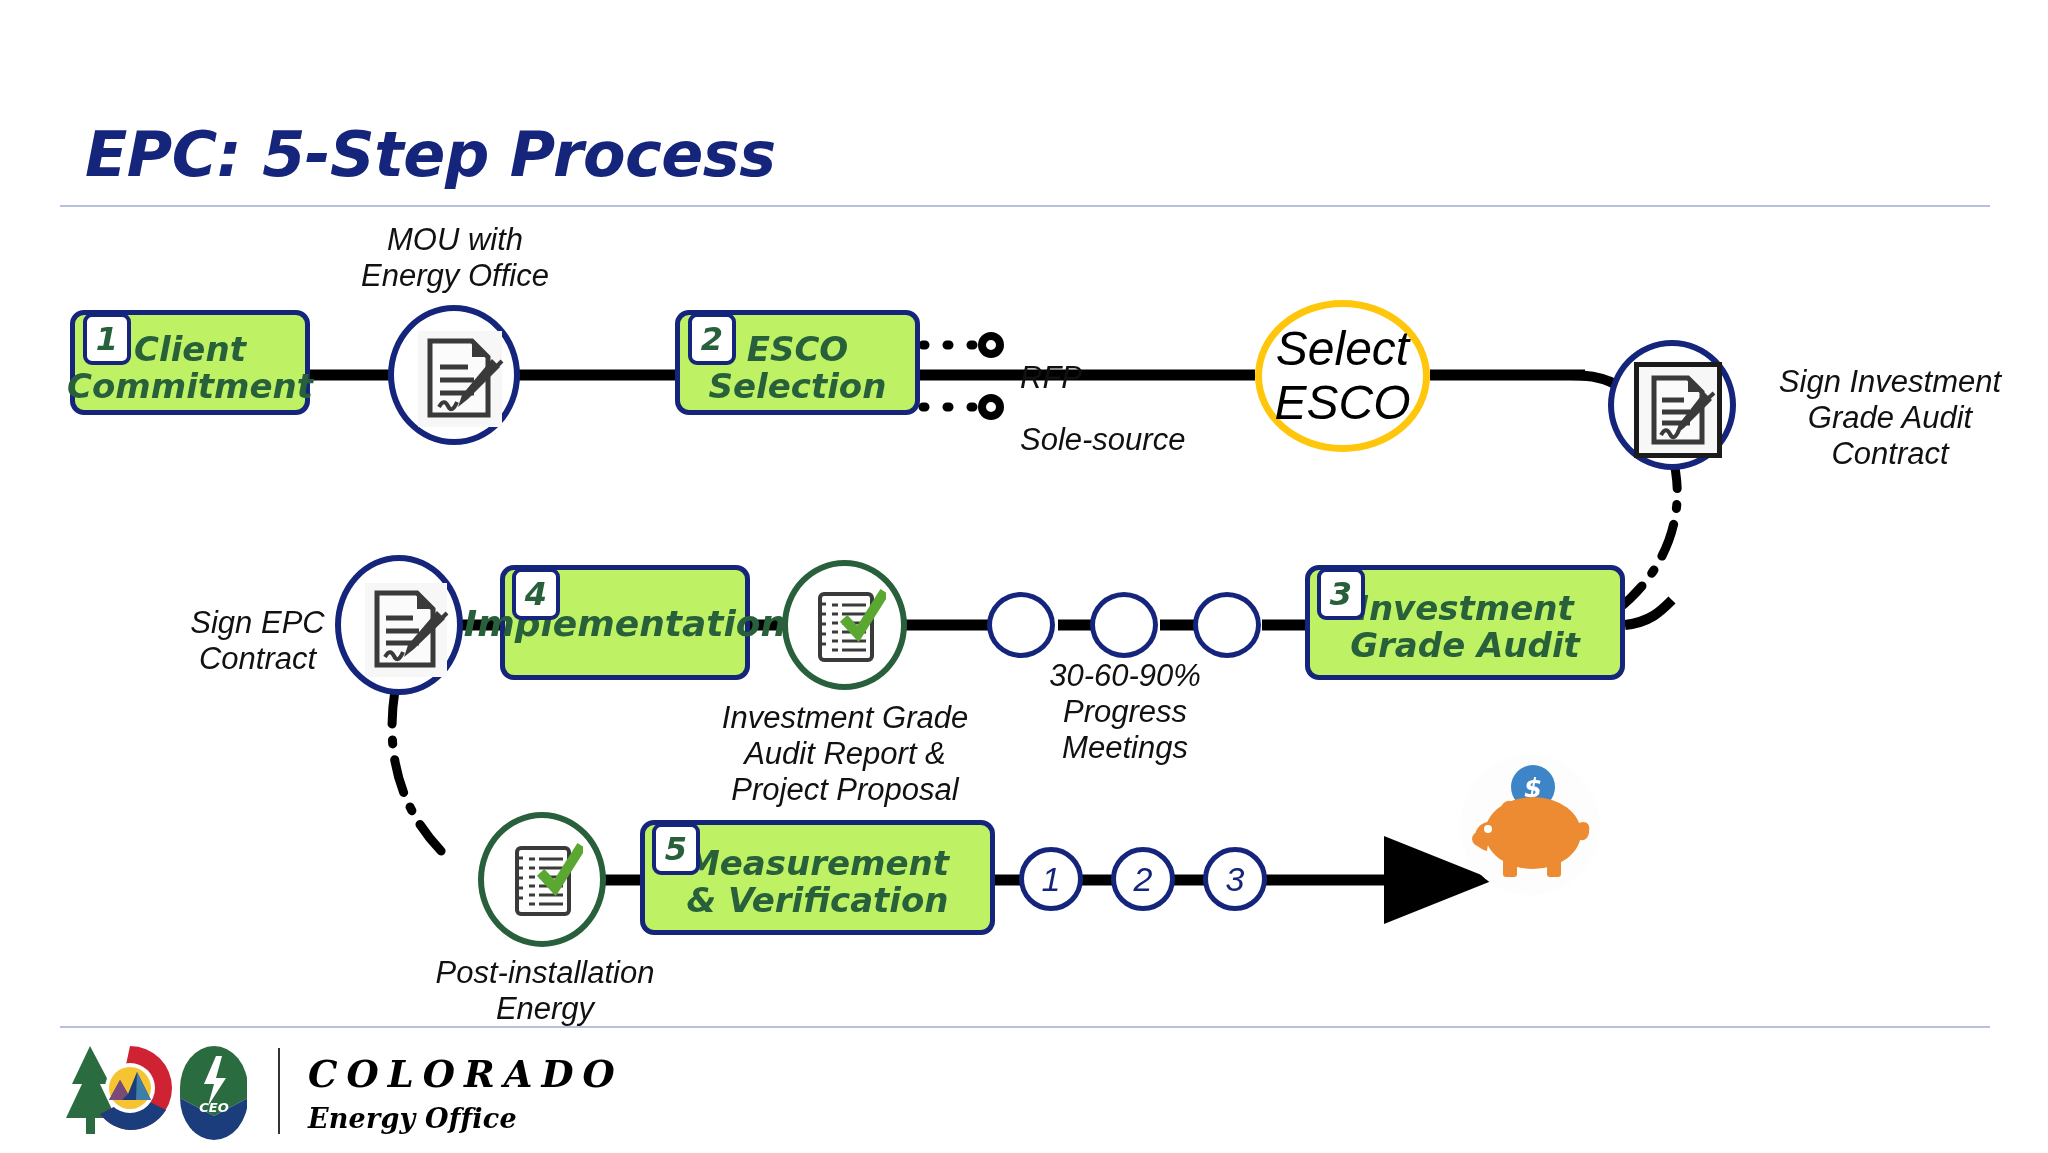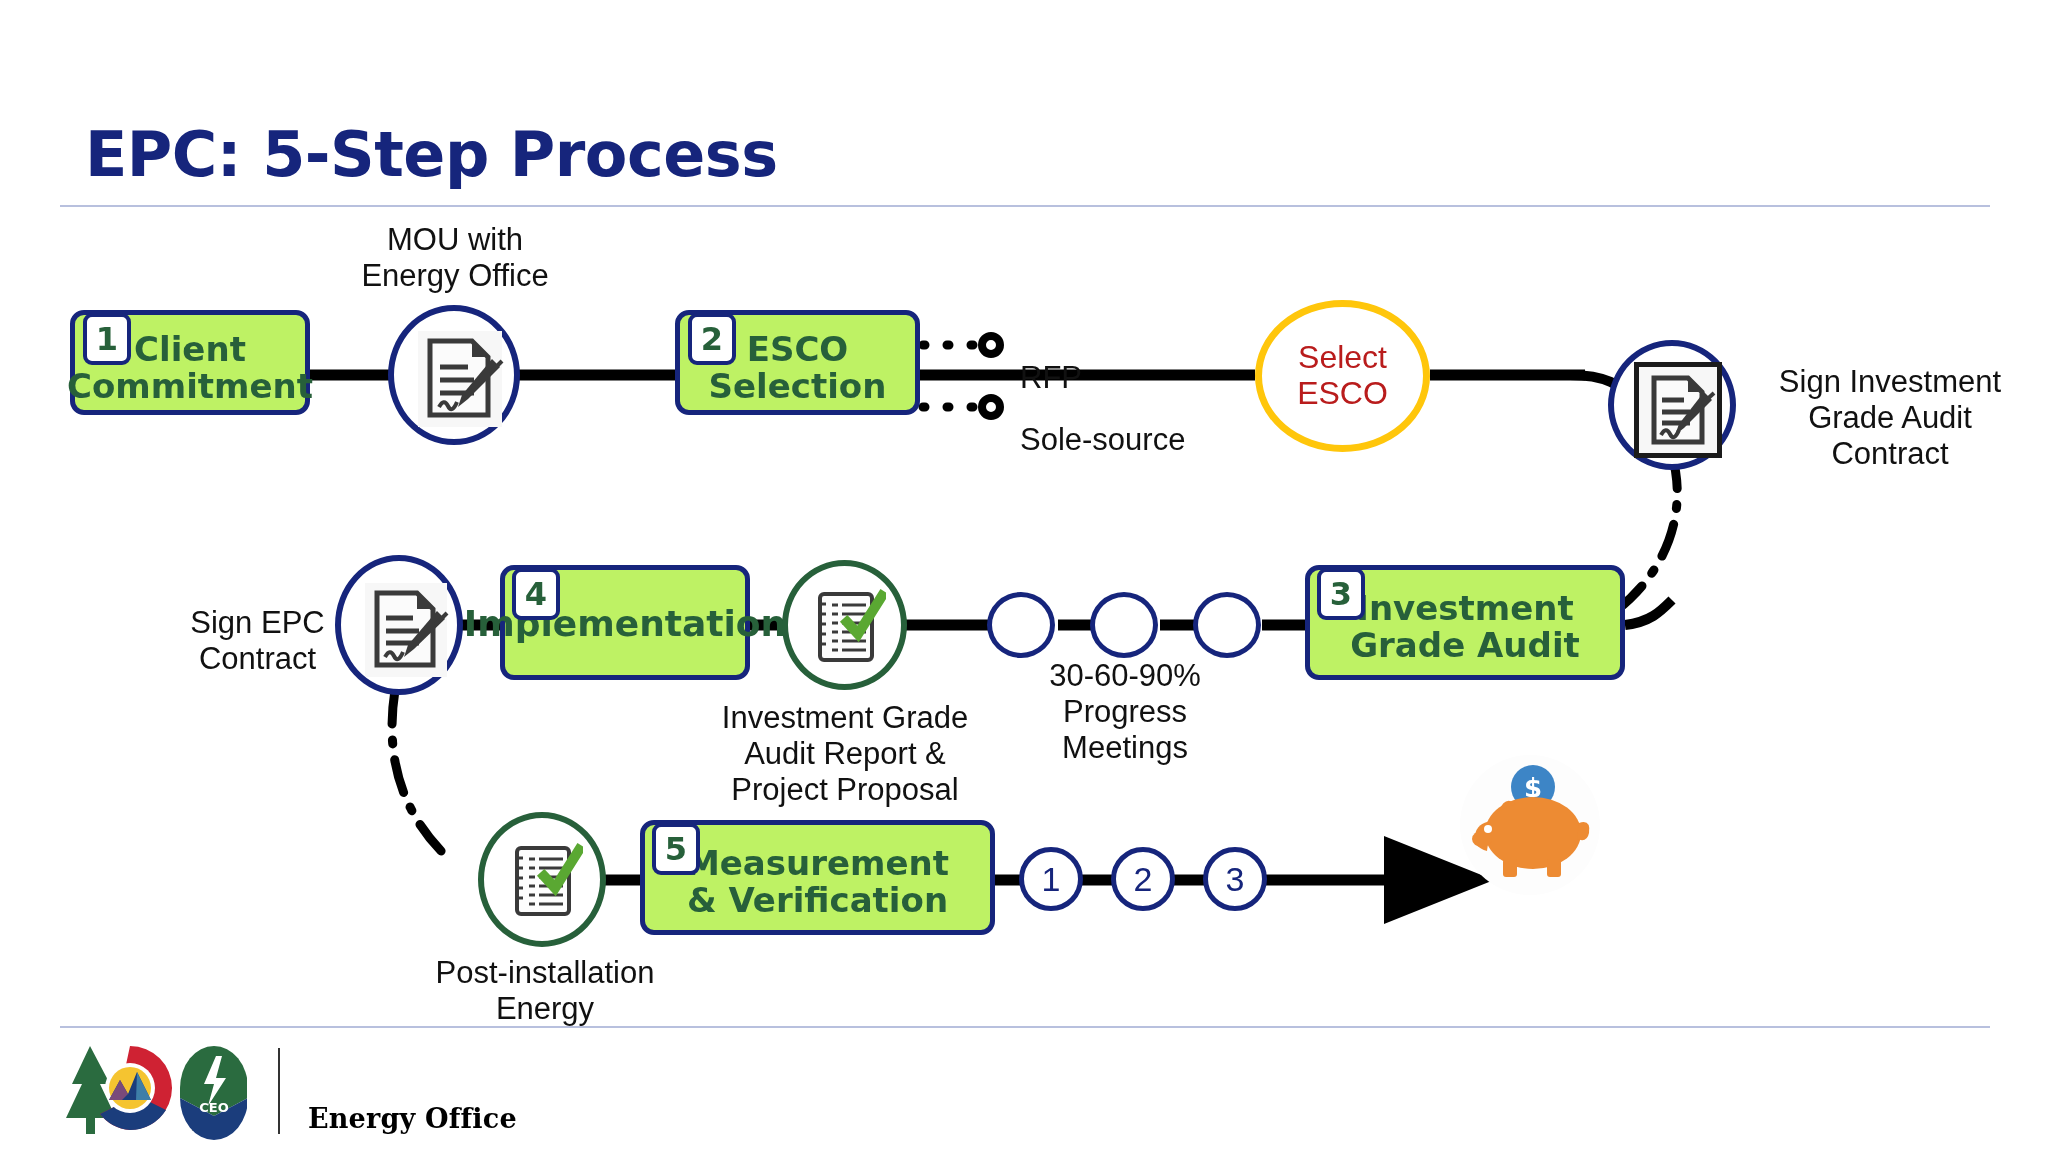--- a/index.html
+++ b/index.html
@@ -3,21 +3,21 @@
 <meta charset="utf-8">
 <style>
   html,body{margin:0;padding:0;}
   body{
     width:2048px;height:1153px;
     background:#ffffff;
     font-family:"Liberation Sans", sans-serif;
     overflow:hidden;
     position:relative;
   }
-  #stage{position:absolute;left:0;top:0;width:2048px;height:1098px;}
+  #stage{position:absolute;left:0;top:0;width:2048px;height:1098px;font-style:italic;}
 
   
   .title{
     position:absolute;left:85px;top:118px;
     font-size:62px;font-weight:bold;letter-spacing:-0.5px;
     color:#16257c;
     font-family:"DejaVu Sans","Liberation Sans",sans-serif;
     white-space:nowrap;
   }
   .title-rule{
@@ -81,23 +81,23 @@
     border-radius:50%;
     box-sizing:border-box;
     background:#ffffff;
     display:flex;align-items:center;justify-content:center;
   }
   .ring.navy{border:6px solid #16257c;}
   .ring.green{border:6px solid #27603a;}
   .ring.gold{border:7px solid #ffc60b;}
   .ring.plain{border:5px solid #16257c;}
   .ring .rtxt{
-    color:#b91c1c;
+    color:#000000;
     font-family:"Liberation Sans",sans-serif;
-    font-size:32px;
+    font-size:48px;
     line-height:1.12;
     text-align:center;
     white-space:pre-line;
   }
   .ring .numtxt{
     color:#16257c;
     font-family:"Liberation Sans",sans-serif;
     font-size:34px;
   }
 
@@ -393,15 +393,16 @@
         <path d="M118,48 A34,42 0 0,1 186,48 L186,58 L152,76 L118,58 Z" fill="#2a6b3f"></path>
         <path d="M118,58 L152,76 L186,58 A34,42 0 0,1 118,58 Z" fill="#1b3d7c"></path>
         <path d="M154,16 L142,44 L152,44 L146,66 L164,38 L154,38 L160,16 Z" fill="#ffffff"></path>
         <text x="152" y="72" text-anchor="middle" font-family="DejaVu Sans, sans-serif" font-size="13" font-weight="bold" fill="#ffffff">CEO</text>
       </g>
     </svg>
   </div>
 
   <div class="logo-div" style="left:278px;top:1048px;height:86px;"></div>
 
+  <div class="logo-text logo-co" style="left:308px;top:1052px;">COLORADO</div>
   <div class="logo-text logo-eo" style="left:308px;top:1103px;">Energy Office</div>
 
 </div>
 
 </body></html>

